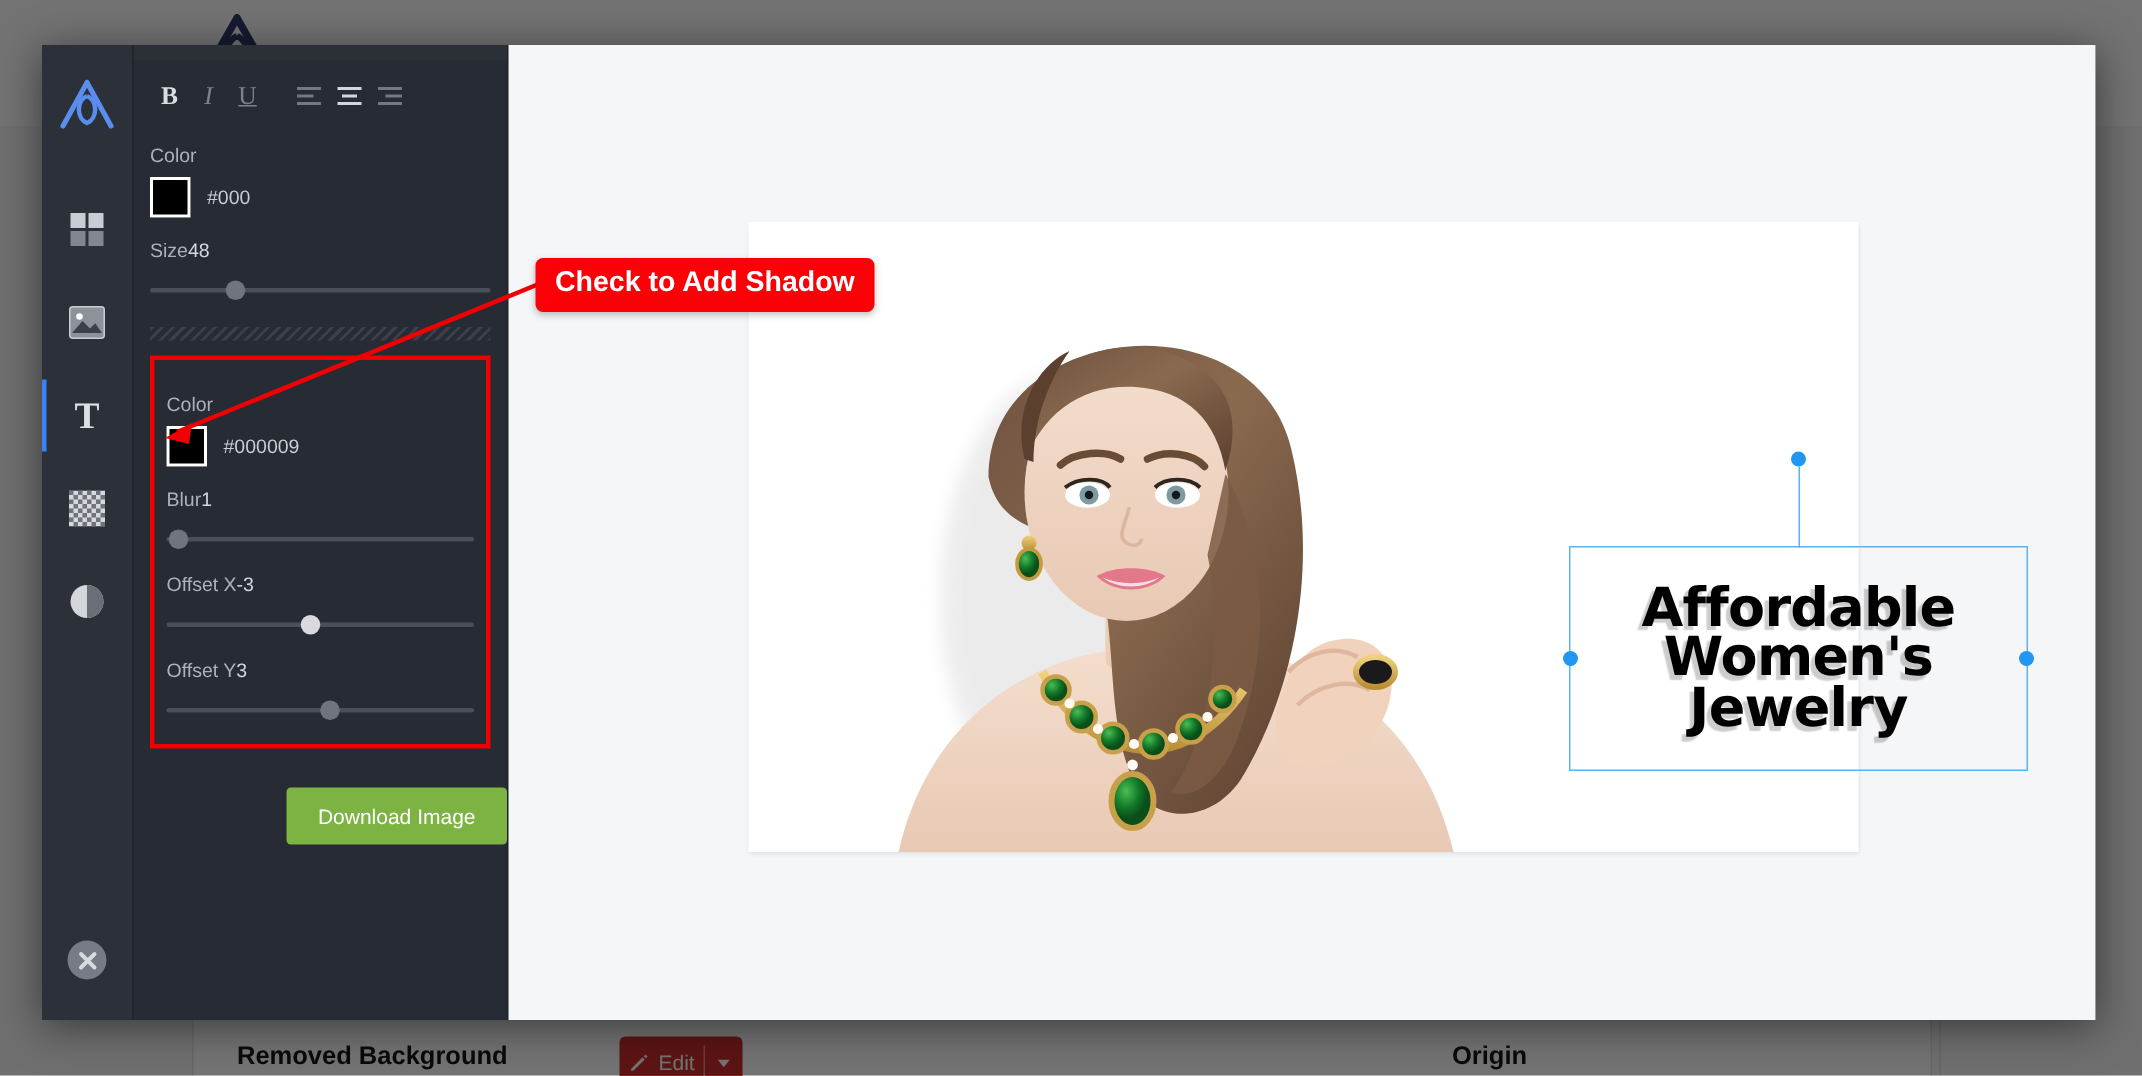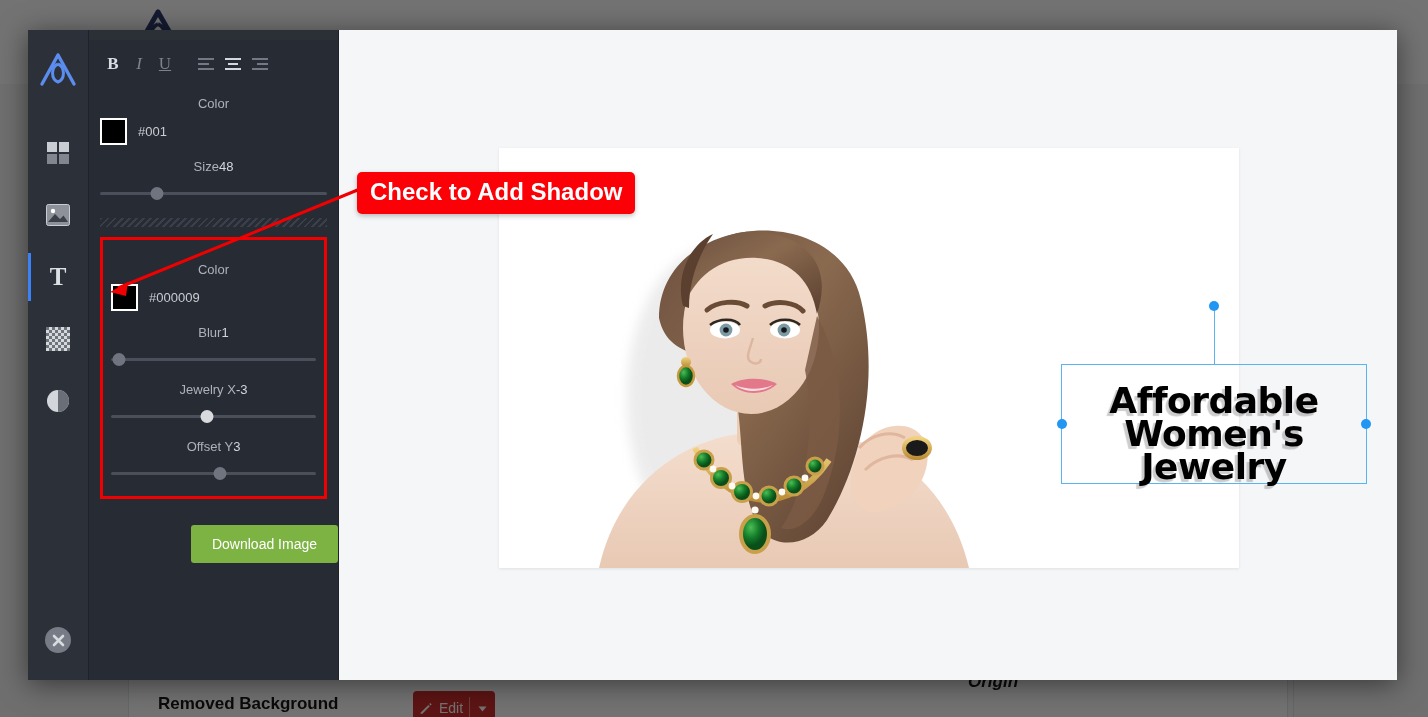--- a/index.html
+++ b/index.html
@@ -103,21 +103,21 @@
   }
   .fmt-btn.on { color: #d9dce1; }
   .fmt-gap { width: 16px; }
   .align-btn { width: 26px; height: 24px; display:flex; align-items:center; justify-content:center; cursor:pointer; }
   .align-btn svg rect { fill: #737884; }
   .align-btn.on svg rect { fill: #d4d7dd; }
 
   .grp { padding: 0 11px; }
   .lbl {
     font-size: 13px; color: #adb2ba; margin-top: 14px;
-    display: flex; justify-content: center; align-items: baseline;
+    display: flex; justify-content: flex-start; align-items: baseline;
   }
   .lbl .val { color: #d3d6dc; font-size: 13px; }
   .swatch-row { display: flex; align-items: center; gap: 11px; margin-top: 7px; }
   .swatch {
     width: 27px; height: 27px; background: #000;
     border: 2px solid #ffffff; cursor: pointer;
   }
   .swatch-hex { font-size: 13px; color: #c9ccd2; }
 
   .slider { position: relative; height: 18px; margin-top: 10px; }
@@ -160,43 +160,43 @@
   }
   .card {
     position: absolute; left: 160px; top: 118px;
     width: 740px; height: 420px; background: #ffffff;
     box-shadow: 0 1px 3px rgba(0,0,0,.09);
   }
   .photo { position: absolute; left: 0; top: 0; width: 100%; height: 100%; overflow: hidden; }
 
   
   .txt-el {
-    position: absolute; left: 562px; top: 216px;
-    width: 306px; height: 120px;
-    display: flex; align-items: flex-end; justify-content: center;
+    position: absolute; left: 547px; top: 216px;
+    width: 306px; height: 150px;
+    display: flex; align-items: center; justify-content: center;
     border: 1px solid #5bb4ef;
   }
   .txt-el .txt {
     font-family: "DejaVu Sans", sans-serif;
     font-weight: bold; font-size: 36px; line-height: .92;
     color: #000000; text-align: center; white-space: pre-line;
     text-shadow: -3px 3px 1px rgba(0,0,0,.2);
     letter-spacing: -0.5px;
   }
   .hnd {
     position: absolute; width: 10px; height: 10px; border-radius: 50%;
     background: #2196f3;
   }
   .rot-stem { position: absolute; width: 1px; background: #5bb4ef; }
 
   
   .callout {
     position: absolute; left: 357px; top: 172px;
     background: #fb0007; color: #ffffff; border-radius: 5px;
-    font-size: 24px; font-weight: bold;
+    font-size: 19px; font-weight: bold;
     padding: 6px 13px 8px 13px; white-space: nowrap;
     box-shadow: 0 2px 5px rgba(0,0,0,.25);
     z-index: 30;
   }
   #arrow-svg { position: absolute; left: 0; top: 0; width: 1428px; height: 717px; pointer-events: none; z-index: 29; }
 </style>
 </head>
 <body>
 
 <div id="page-bg">
@@ -210,21 +210,21 @@
       <span>Blog</span>
       <span>Pricing</span>
       <span>About Us</span>
       <span>My Account</span>
     </div>
   </div>
   <div class="pg-body">
     <div class="pg-panel pg-panel-left"></div>
   </div>
   <div class="pg-sect-title" style="left:158px; top:694px;">Removed Background</div>
-  <div class="pg-sect-title" style="left:968px; top:672px;font-style:italic;">Origin</div>
+  <div class="pg-sect-title" style="left:968px; top:694px;">Origin</div>
   <div class="pg-edit-btn">
     <svg width="14" height="14" viewBox="0 0 14 14">
       <path d="M2 11.3 L9.4 3.9 l1.4 1.4 L3.4 12.7 L1.6 13z" fill="#ffffff"></path>
       <path d="M10.2 3.1 L11.6 4.5 L12.7 3.4 L11.3 2z" fill="#ffffff"></path>
     </svg>
     <span>Edit</span>
     <span class="pg-edit-div"></span>
     <svg width="13" height="13" viewBox="0 0 13 13">
       <path d="M2.5 4.5 L6.5 9.5 L10.5 4.5z" fill="#ffffff"></path>
     </svg>
@@ -352,21 +352,21 @@
         </svg>
       </div>
     </div>
 
     <div class="grp">
       <div class="lbl">
         <span>Color</span>
       </div>
       <div class="swatch-row">
         <div class="swatch"></div>
-        <span class="swatch-hex">#001</span>
+        <span class="swatch-hex">#000</span>
       </div>
     </div>
 
     <div class="grp">
       <div class="lbl">
         <span>Size</span>
         <span class="val">48</span>
       </div>
       <div class="slider">
         <div class="track"></div>
@@ -400,21 +400,21 @@
           </div>
           <div class="slider">
             <div class="track"></div>
             <div class="thumb" style="left:4%;"></div>
           </div>
         </div>
 
 
         <div>
           <div class="lbl">
-            <span>Jewelry X</span>
+            <span>Offset X</span>
             <span class="val">-3</span>
           </div>
           <div class="slider">
             <div class="track"></div>
             <div class="thumb light" style="left:47%;"></div>
           </div>
         </div>
 
         <div>
           <div class="lbl">

